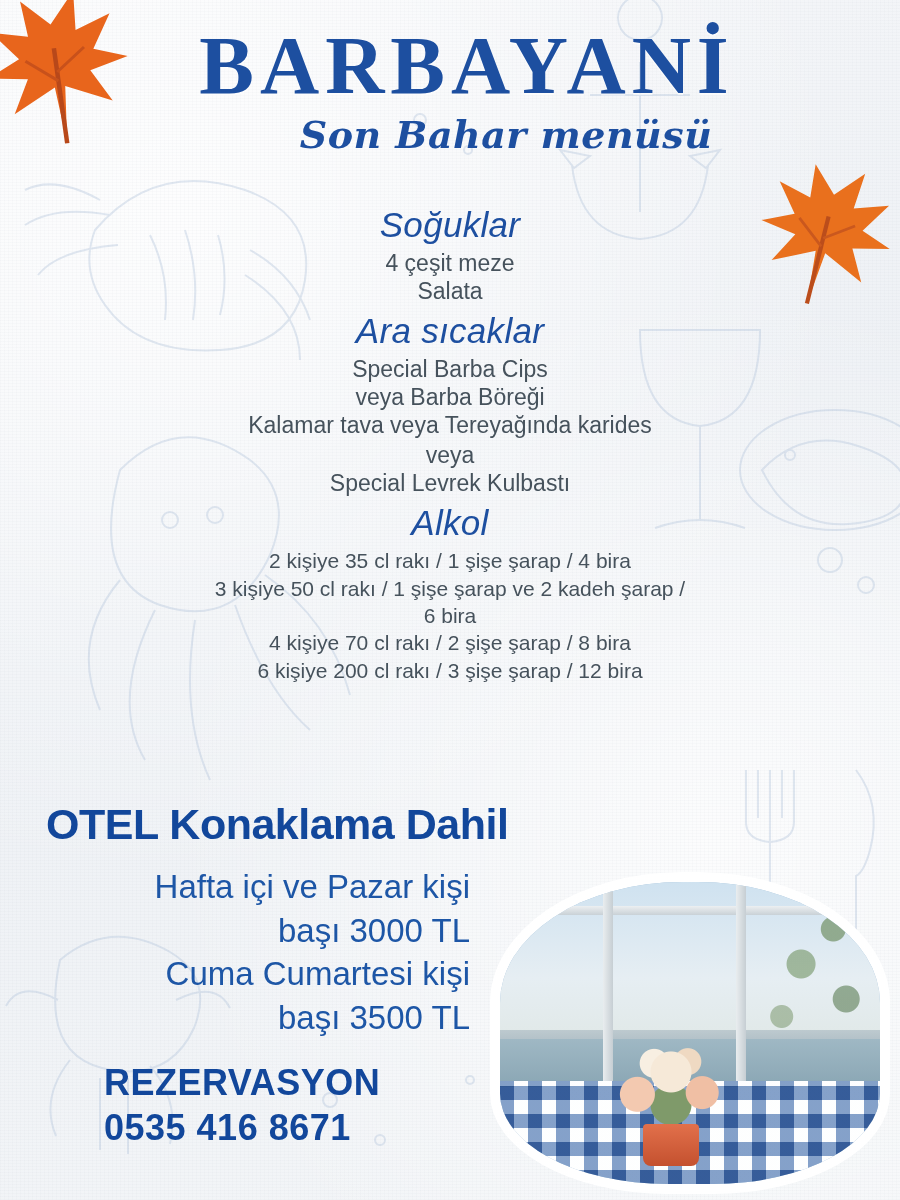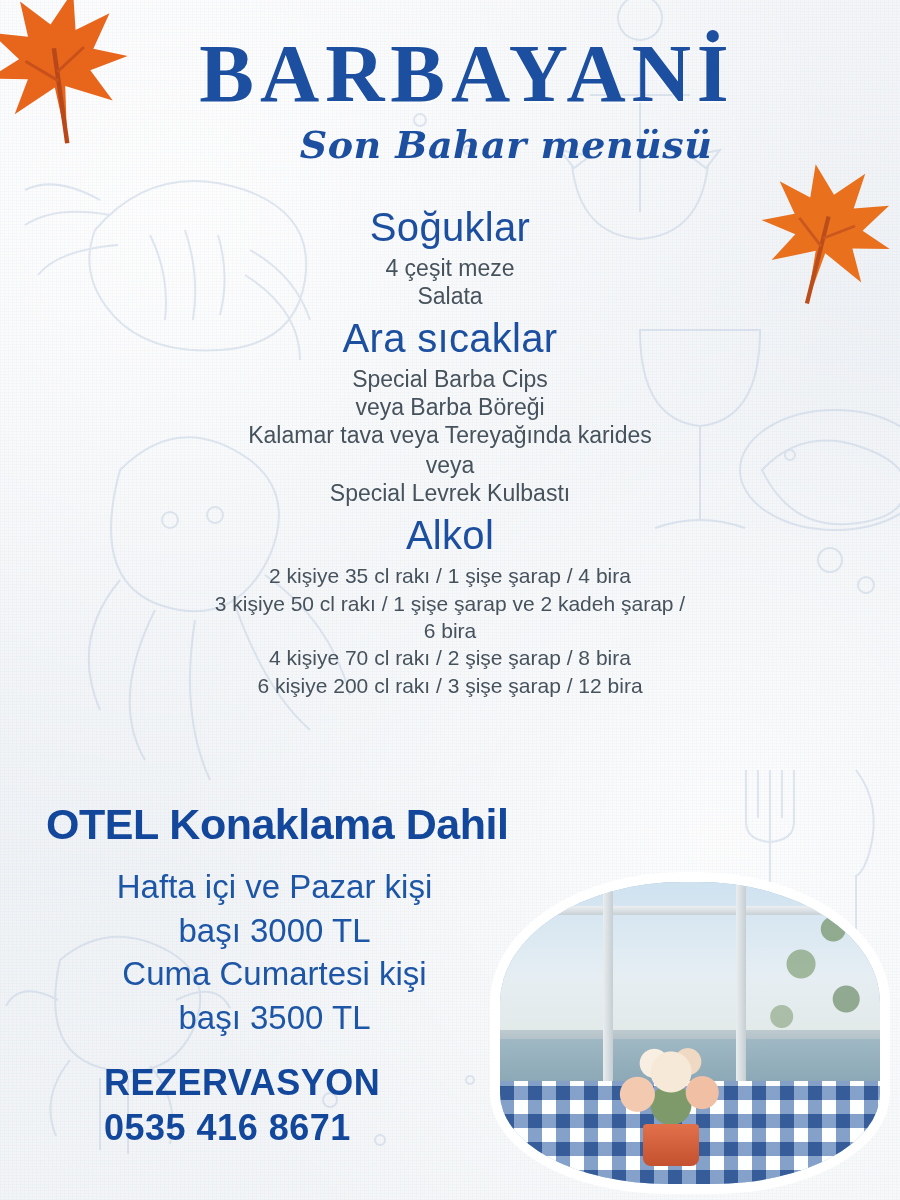--- a/index.html
+++ b/index.html
@@ -59,21 +59,21 @@
     width: 900px;
     text-align: center;
   }
   .brand {
     font-family: "Liberation Serif", serif;
     font-weight: bold;
     font-size: 82px;
     letter-spacing: 6px;
     color: #1d4fa0;
     line-height: 0.98;
-    margin: 8px;
+    margin: 0;
     text-shadow: 0 2px 0 rgba(255,255,255,0.6);
     padding-left: 34px;
   }
   .subtitle {
     font-family: "DejaVu Serif", serif;
     font-style: italic;
     font-weight: bold;
     font-size: 38px;
     color: #1d4fa0;
     margin: 6px 0 0 0;
@@ -84,25 +84,26 @@
   
   .menu {
     position: absolute;
     top: 205px;
     left: 110px;
     width: 680px;
     text-align: center;
     color: #3b4a55;
   }
   .section-title {
-    font-size: 40px;
+    font-size: 35px;
     color: #1d4fa0;
     margin: 6px 0 4px 0;
     font-weight: normal;
     letter-spacing: 0.3px;
+    font-style: italic;
   }
   .section-title.first { margin-top: 0; }
   .item {
     font-size: 23px;
     line-height: 1.22;
     color: #46525c;
     margin: 0;
   }
   .item.small {
     font-size: 21px;
@@ -115,24 +116,24 @@
     position: absolute;
     left: 46px;
     top: 800px;
     font-size: 43px;
     font-weight: bold;
     color: #12479b;
     letter-spacing: -0.5px;
   }
   .price-block {
     position: absolute;
-    left: 52px;
+    left: 25px;
     top: 865px;
     width: 445px;
-    text-align: center;
+    text-align: right;
     color: #1d56a6;
     font-size: 33px;
     line-height: 1.32;
   }
   .reserve {
     position: absolute;
     left: 104px;
     top: 1060px;
     font-size: 36px;
     font-weight: bold;

